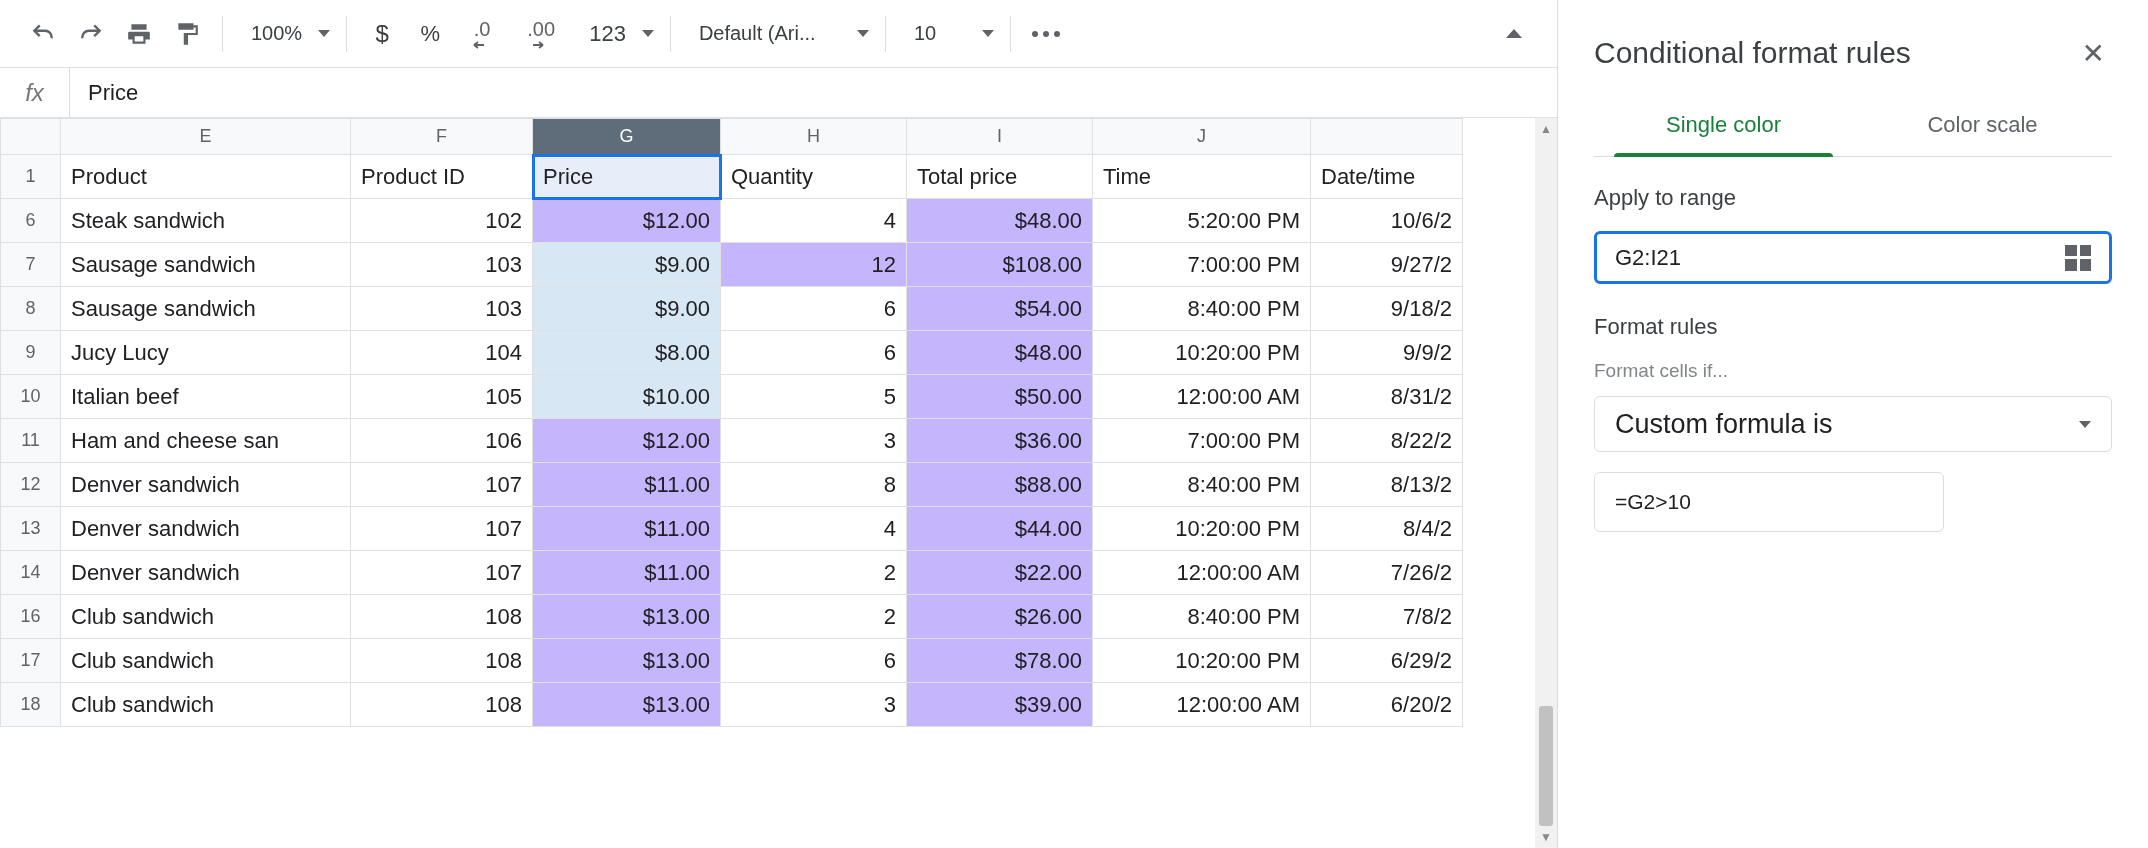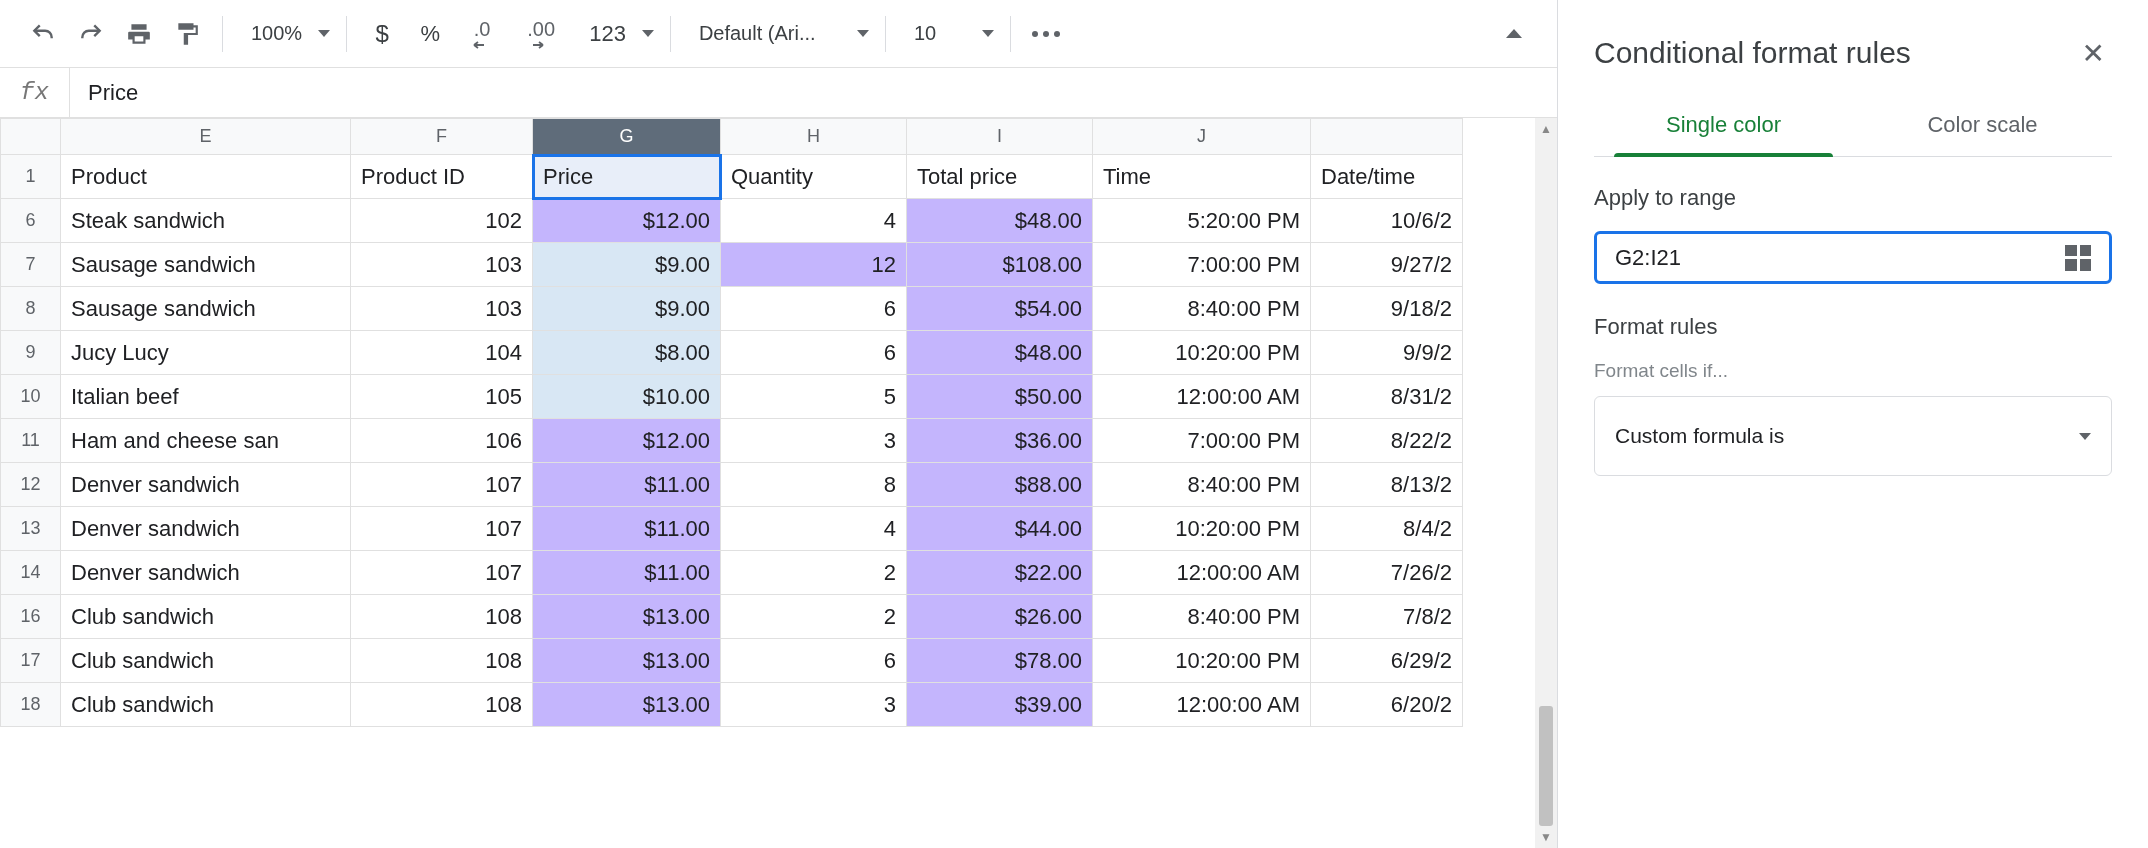--- a/index.html
+++ b/index.html
@@ -14,21 +14,21 @@
   .tb-sep { width:1px; height:36px; background:#dadce0; margin:0 10px; }
   .tb-text { padding:0 12px; color:#3c4043; font-size:20px; }
   .tb-drop { display:flex; align-items:center; gap:4px; padding:0 4px; }
   .caret { width:0;height:0;border-left:6px solid transparent;border-right:6px solid transparent;border-top:7px solid #5f6368; }
   .caret-up { width:0;height:0;border-left:8px solid transparent;border-right:8px solid transparent;border-bottom:9px solid #5f6368; }
   .more-dots { display:flex; gap:5px; }
   .more-dots span { width:6px;height:6px;background:#5f6368;border-radius:50%; }
 
   
   .formula-bar { height:50px; display:flex; align-items:center; border-bottom:1px solid #e0e0e0; }
-  .fx { width:70px; text-align:center; font-style:italic; font-family: Liberation Mono, monospace; font-size:24px; color:#777; border-right:1px solid #e0e0e0; height:100%; display:flex;align-items:center;justify-content:center;}
+  .fx { width:70px; text-align:center; font-style:italic; font-family: Liberation Sans, sans-serif; font-size:24px; color:#777; border-right:1px solid #e0e0e0; height:100%; display:flex;align-items:center;justify-content:center;}
   .formula-val { padding-left:18px; font-size:22px; }
 
   
   .grid { flex:1; overflow:hidden; position:relative; }
   table { border-collapse:collapse; table-layout:fixed; }
   th.colhdr, th.rowhdr, th.corner { background:#f8f9fa; font-weight:normal; color:#5f6368; font-size:18px; border:1px solid #e0e0e0; }
   th.colhdr { height:36px; }
   th.rowhdr { width:60px; height:44px; text-align:center; }
   th.corner { width:60px; }
   td { border:1px solid #e0e0e0; height:44px; padding:0 10px; font-size:22px; white-space:nowrap; overflow:hidden; }
@@ -49,21 +49,21 @@
   .close-x { font-size:28px; color:#5f6368; font-weight:300; }
   .tabs { display:flex; border-bottom:1px solid #dadce0; margin-bottom:28px; }
   .tab { flex:1; text-align:center; padding:14px 0 18px 0; font-size:22px; color:#5f6368; position:relative;}
   .tab.active { color:#188038; font-weight:500;}
   .tab.active::after { content:""; position:absolute; left:20px; right:20px; bottom:-1px; height:4px; background:#188038; border-radius:4px 4px 0 0;}
   .section-label { font-size:22px; color:#3c4043; margin:18px 0 20px 0; font-weight:500;}
   .sub-label { font-size:19px; color:#80868b; margin:8px 0 14px 0;}
   .range-box { border:3px solid #1a73e8; border-radius:6px; height:53px; display:flex; align-items:center; padding:0 18px; font-size:22px; justify-content:space-between; margin-bottom:30px;}
   .grid-icon { width:26px;height:26px; display:grid; grid-template-columns:1fr 1fr; grid-template-rows:1fr 1fr; gap:3px;}
   .grid-icon span{background:#5f6368;}
-  .select-box { border:1px solid #dadce0; border-radius:6px; height:80px; display:flex; align-items:center; padding:8px 20px; font-size:21px; justify-content:space-between; margin-bottom:20px;}
+  .select-box { border:1px solid #dadce0; border-radius:6px; height:56px; display:flex; align-items:center; padding:8px 20px; font-size:27px; justify-content:space-between; margin-bottom:20px;}
   .formula-box { border:1px solid #dadce0; border-radius:6px; height:60px; display:flex; align-items:center; padding:0 20px; font-size:21px; width:350px;}
 
   svg { display:block; }
   .truncate{overflow:hidden;text-overflow:clip;}
 </style>
 </head>
 <body>
 
 <div class="app">
   <div class="left">
@@ -323,14 +323,17 @@
           <span></span>
           <span></span>
         </div>
     </div>
     <div class="section-label">Format rules</div>
     <div class="sub-label">Format cells if...</div>
     <div class="select-box">
       <span>Custom formula is</span>
       <span class="caret"></span>
     </div>
+    <div class="formula-box">
+      <span>=G2&gt;10</span>
+    </div>
   </div>
 </div>
 
 </body></html>

